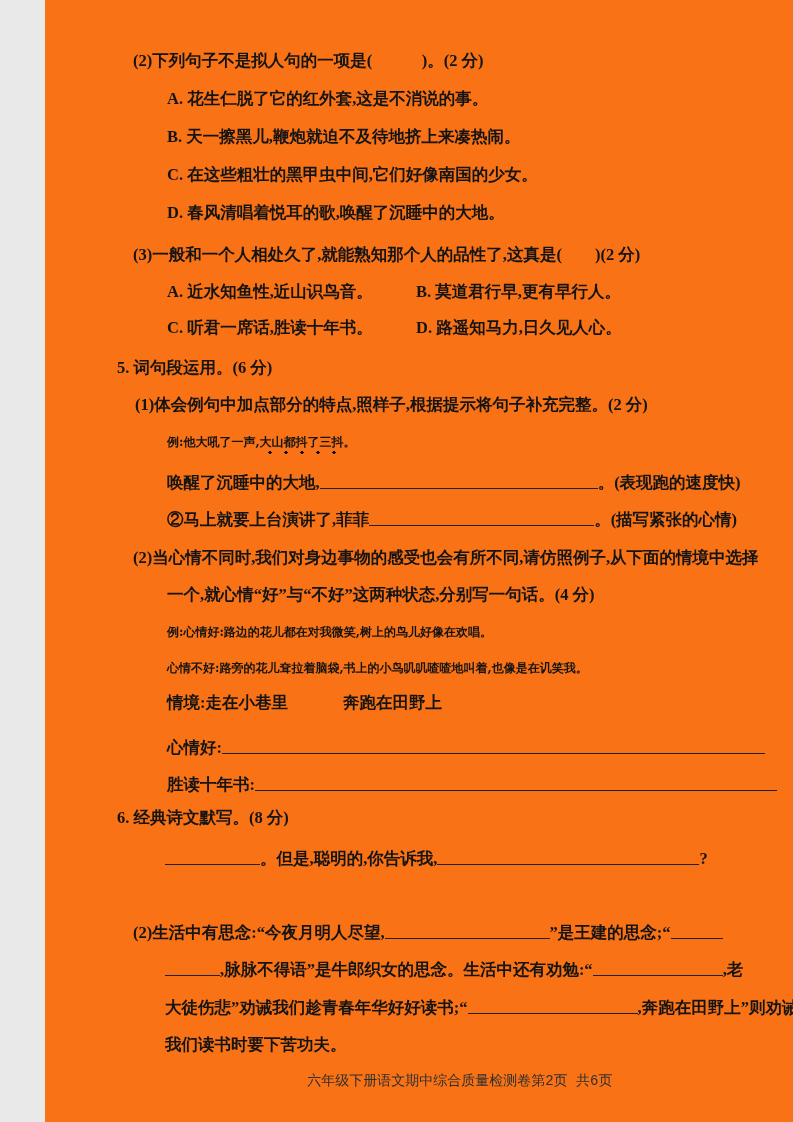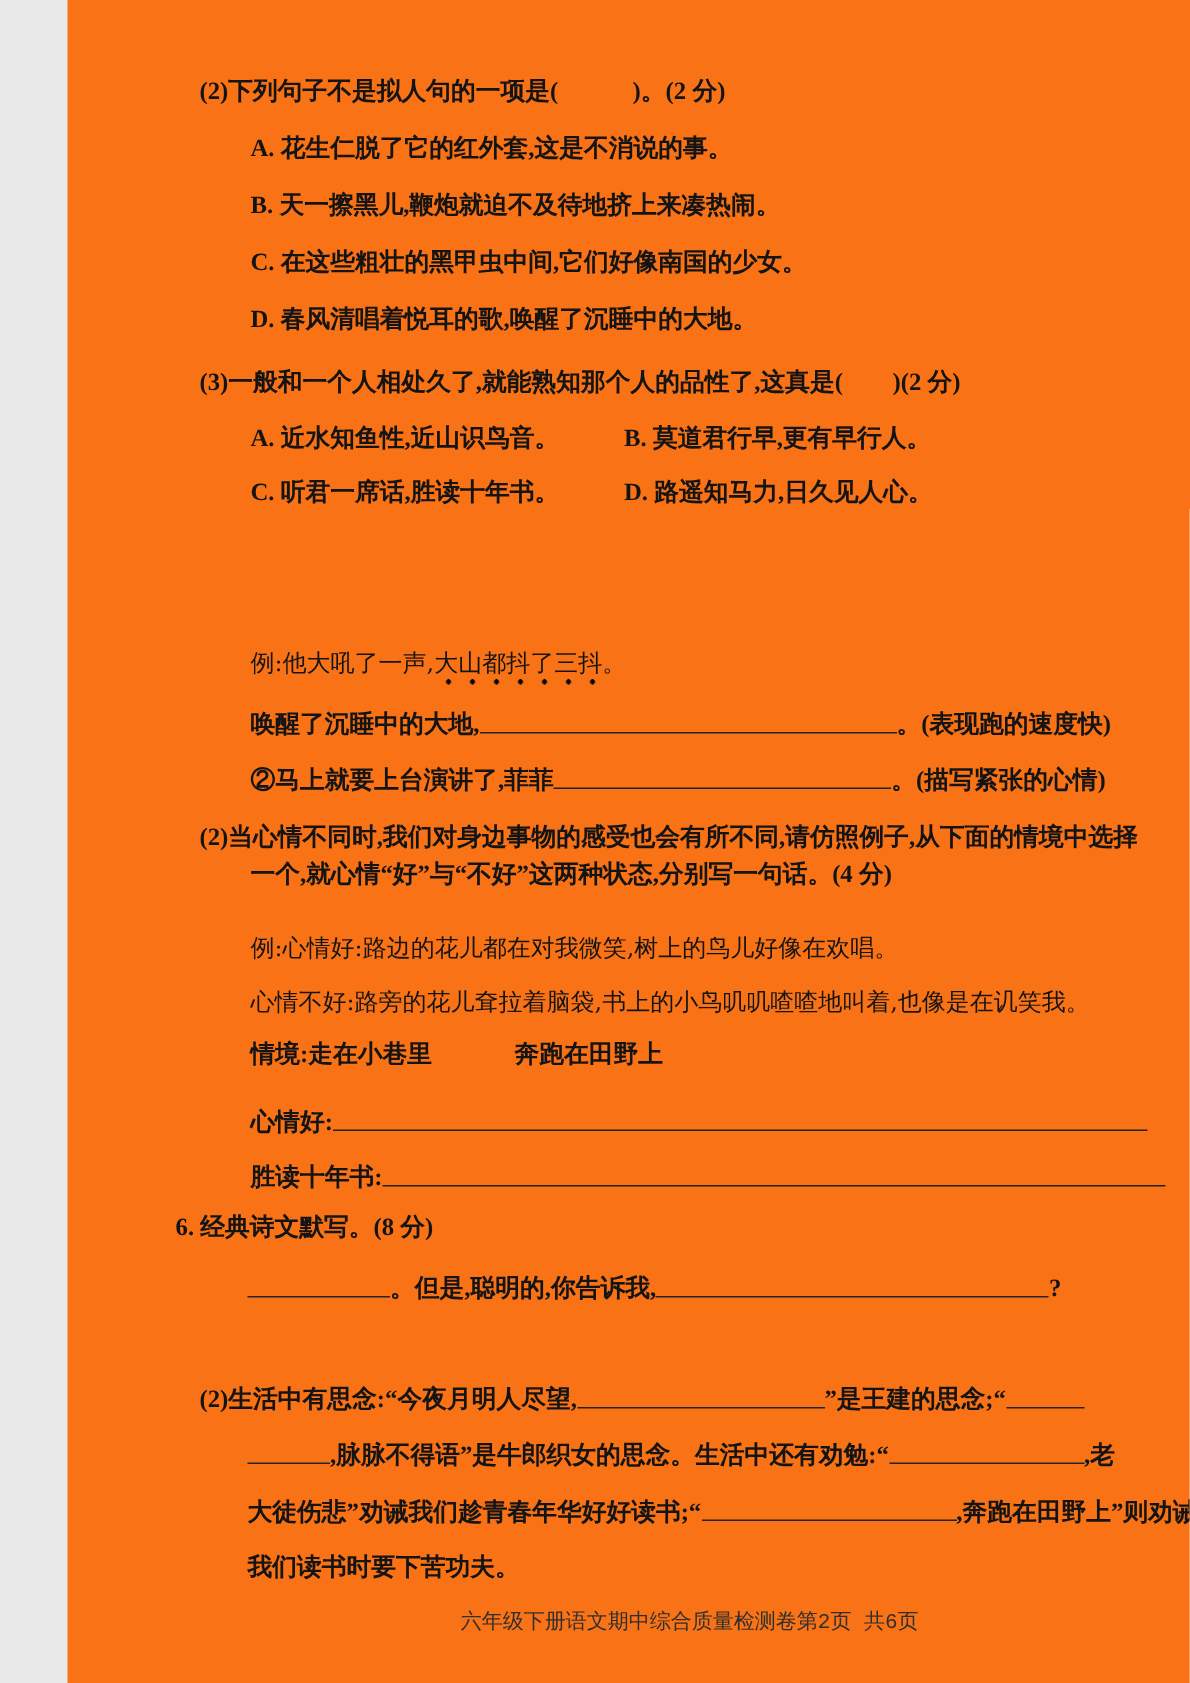--- a/index.html
+++ b/index.html
@@ -14,22 +14,22 @@
     font-weight:600;
     margin-left:45px;
   }
   .line{
     position:absolute;
     height:38px;
     line-height:38px;
     white-space:nowrap;
   }
   .kai{
-    font-weight:400;
-    font-size:16px;
+    font-weight:700;
+    font-size:12px;
     font-family:"DejaVu Serif","Liberation Serif",serif;
     text-align:center;
   }
   .emph{
     
     background-image:radial-gradient(circle,#000 1.6px,transparent 1.8px);
     background-size:16px 5px;
     background-repeat:repeat-x;
     background-position:2px 100%;
     padding-bottom:6px;
@@ -66,32 +66,34 @@
   <div class="line" style="top:236px;left:88px">(3)一般和一个人相处久了,就能熟知那个人的品性了,这真是(　　)(2 分)</div>
   <div class="line" style="top:273px;left:122px">
     <span>A. 近水知鱼性,近山识鸟音。</span>
     <span class="col2">B. 莫道君行早,更有早行人。</span>
   </div>
   <div class="line" style="top:309px;left:122px">
     <span>C. 听君一席话,胜读十年书。</span>
     <span class="col2">D. 路遥知马力,日久见人心。</span>
   </div>
 
+  <div class="line" style="top:349px;left:72px">5. 词句段运用。(6 分)</div>
+  <div class="line" style="top:386px;left:90px">(1)体会例句中加点部分的特点,照样子,根据提示将句子补充完整。(2 分)</div>
   <div class="line kai" style="top:423px;left:122px">
     <span>例:他大吼了一声,</span><span class="emph">大山都抖了三抖</span><span>。</span>
   </div>
   <div class="line" style="top:464px;left:122px">
     <span>唤醒了沉睡中的大地,</span><span class="blank" style="width:278px"></span><span>。(表现跑的速度快)</span>
   </div>
   <div class="line" style="top:501px;left:122px">
     <span>②马上就要上台演讲了,菲菲</span><span class="blank" style="width:225px"></span><span>。(描写紧张的心情)</span>
   </div>
 
   <div class="line" style="top:539px;left:88px">(2)当心情不同时,我们对身边事物的感受也会有所不同,请仿照例子,从下面的情境中选择</div>
-  <div class="line" style="top:564px;left:122px">一个,就心情“好”与“不好”这两种状态,分别写一句话。(4 分)</div>
+  <div class="line" style="top:576px;left:122px">一个,就心情“好”与“不好”这两种状态,分别写一句话。(4 分)</div>
   <div class="line kai" style="top:613px;left:122px">例:心情好:路边的花儿都在对我微笑,树上的鸟儿好像在欢唱。</div>
   <div class="line kai" style="top:649px;left:122px">心情不好:路旁的花儿耷拉着脑袋,书上的小鸟叽叽喳喳地叫着,也像是在讥笑我。</div>
   <div class="line" style="top:684px;left:122px">
     <span>情境:走在小巷里</span><span class="gap55">奔跑在田野上</span>
   </div>
   <div class="line" style="top:729px;left:122px">
     <span>心情好:</span><span class="blank" style="width:543px"></span>
   </div>
   <div class="line" style="top:766px;left:122px">
     <span>胜读十年书:</span><span class="blank" style="width:522px"></span>

